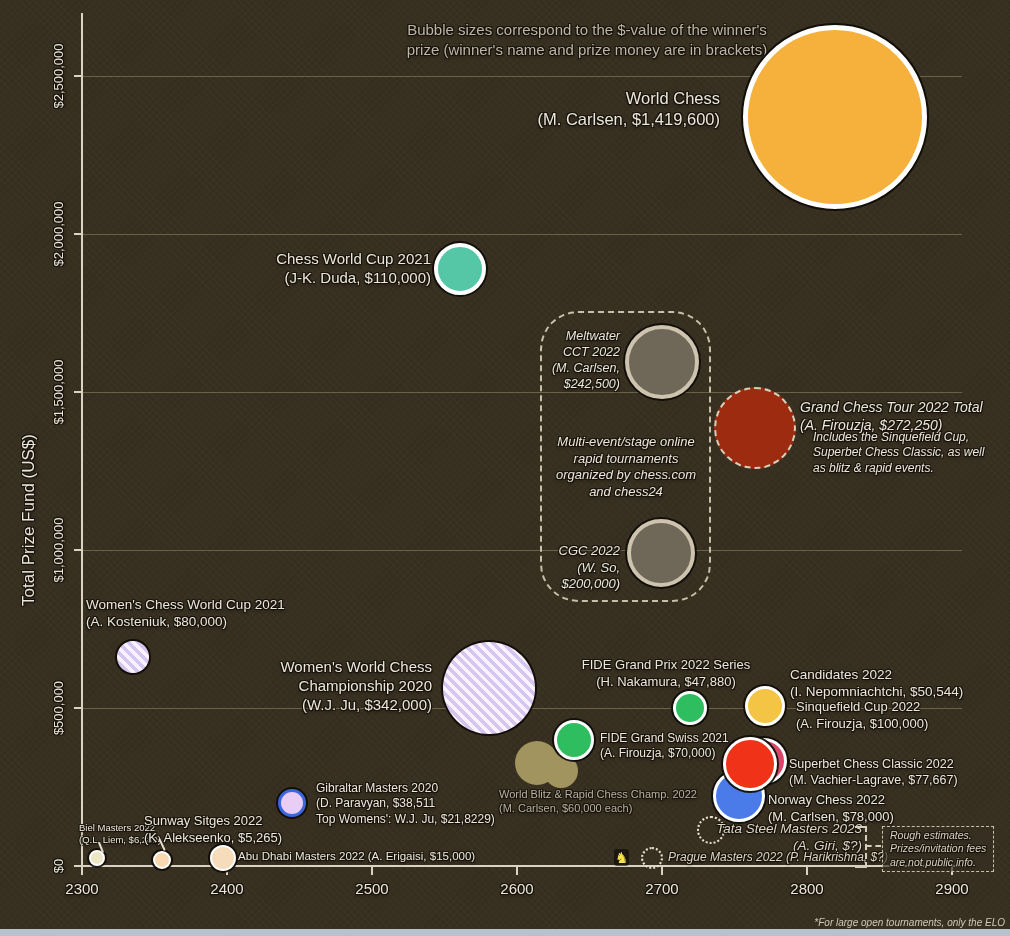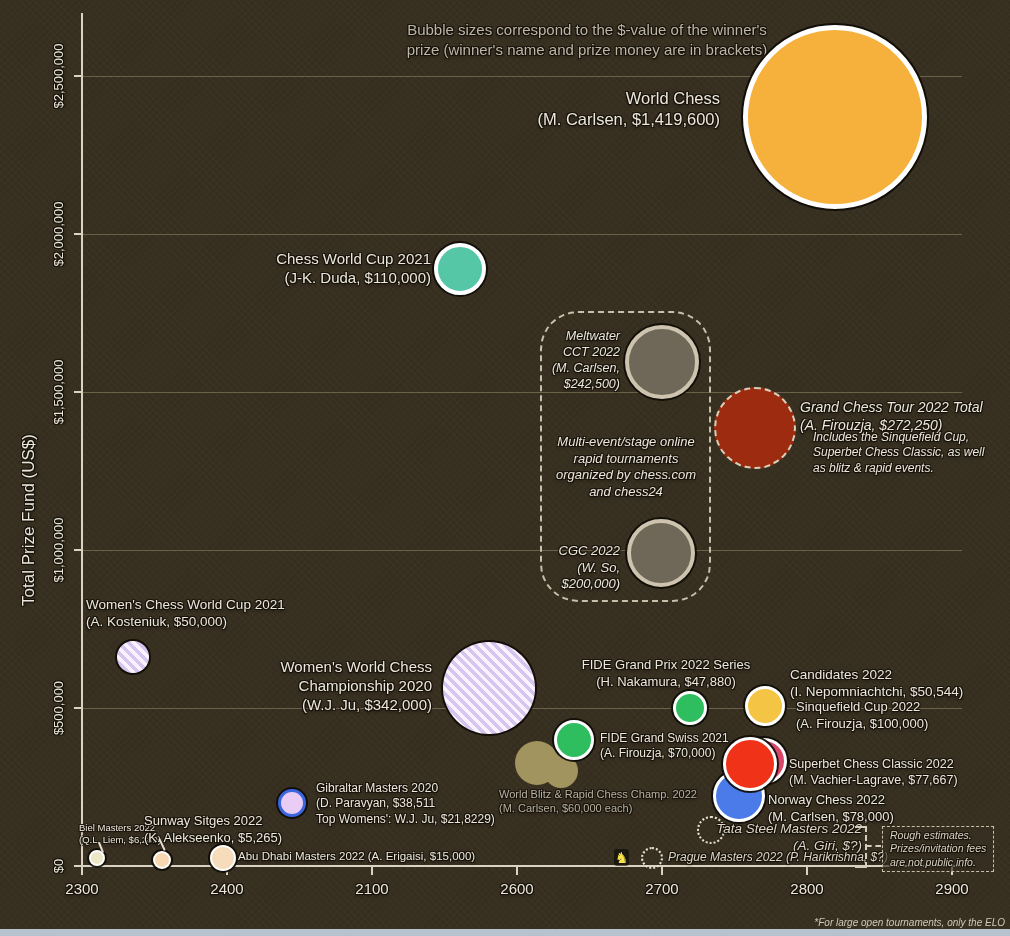--- a/index.html
+++ b/index.html
@@ -74,21 +74,21 @@
       <div class="gridline" style="left: 82px; top: 708.037px; width: 880px;"></div>
       <div class="ytickmark" style="left: 74px; top: 707.037px;"></div>
       <div class="yticklabel outlined" style="left: 58px; top: 708.037px;">$500,000</div>
       <div class="ytickmark" style="left: 74px; top: 865px;"></div>
       <div class="yticklabel outlined" style="left: 58px; top: 866px;">$0</div>
       <div class="xtickmark" style="left: 81px; top: 867px;"></div>
       <div class="xticklabel outlined" style="left: 82px; top: 880px;">2300</div>
       <div class="xtickmark" style="left: 226px; top: 867px;"></div>
       <div class="xticklabel outlined" style="left: 227px; top: 880px;">2400</div>
       <div class="xtickmark" style="left: 371px; top: 867px;"></div>
-      <div class="xticklabel outlined" style="left: 372px; top: 880px;">2100</div>
+      <div class="xticklabel outlined" style="left: 372px; top: 880px;">2500</div>
       <div class="xtickmark" style="left: 516px; top: 867px;"></div>
       <div class="xticklabel outlined" style="left: 517px; top: 880px;">2600</div>
       <div class="xtickmark" style="left: 661px; top: 867px;"></div>
       <div class="xticklabel outlined" style="left: 662px; top: 880px;">2700</div>
       <div class="xtickmark" style="left: 806px; top: 867px;"></div>
       <div class="xticklabel outlined" style="left: 807px; top: 880px;">2800</div>
       <div class="xtickmark" style="left: 951px; top: 867px;"></div>
       <div class="xticklabel outlined" style="left: 952px; top: 880px;">2900</div>
     </div>
   <div id="layer-bubbles">
@@ -144,21 +144,21 @@
         <div>Grand Chess Tour 2022 Total</div>
         <div>(A. Firouzja, $272,250)</div>
       </div>
       <div class="ann outlined it" style="top: 430px; font-size: 12px; left: 813px;">
         <div>Includes the Sinquefield Cup,</div>
         <div>Superbet Chess Classic, as well</div>
         <div>as blitz &amp; rapid events.</div>
       </div>
       <div class="ann outlined" style="top: 596px; font-size: 13.5px; left: 86px;">
         <div>Women's Chess World Cup 2021</div>
-        <div>(A. Kosteniuk, $50,000)</div>
+        <div>(A. Kosteniuk, $80,000)</div>
       </div>
       <div class="ann outlined" style="top: 657px; font-size: 15px; right: 578px; text-align: right;">
         <div>Women's World Chess</div>
         <div>Championship 2020</div>
         <div>(W.J. Ju, $342,000)</div>
       </div>
       <div class="ann outlined" style="top: 657px; font-size: 13px; left: 666px; transform: translateX(-50%); text-align: center;">
         <div>FIDE Grand Prix 2022 Series</div>
         <div>(H. Nakamura, $47,880)</div>
       </div>
@@ -196,21 +196,21 @@
         <div>(Q.L. Liem, $6,289)</div>
       </div>
       <div class="ann outlined" style="top: 813px; font-size: 13px; left: 144px;">
         <div>Sunway Sitges 2022</div>
         <div>(K. Alekseenko, $5,265)</div>
       </div>
       <div class="ann outlined" style="top: 849px; font-size: 11.5px; left: 238px;">
         <div>Abu Dhabi Masters 2022 (A. Erigaisi, $15,000)</div>
       </div>
       <div class="ann outlined it" style="top: 820px; font-size: 13.5px; right: 148px; text-align: right; color: rgb(221, 214, 198);">
-        <div>Tata Steel Masters 2022</div>
+        <div>Tata Steel Masters 2023</div>
         <div>(A. Giri, $?)</div>
       </div>
       <div class="ann outlined it" style="top: 850px; font-size: 12px; left: 668px; color: rgb(221, 214, 198);">
         <div>Prague Masters 2022 (P. Harikrishna, $?)</div>
       </div>
       <div class="ann outlined it boxed" style="top: 826px; font-size: 10.5px; left: 882px; color: rgb(216, 208, 192);">
         <div>Rough estimates.</div>
         <div>Prizes/invitation fees</div>
         <div>are not public info.</div>
       </div>

